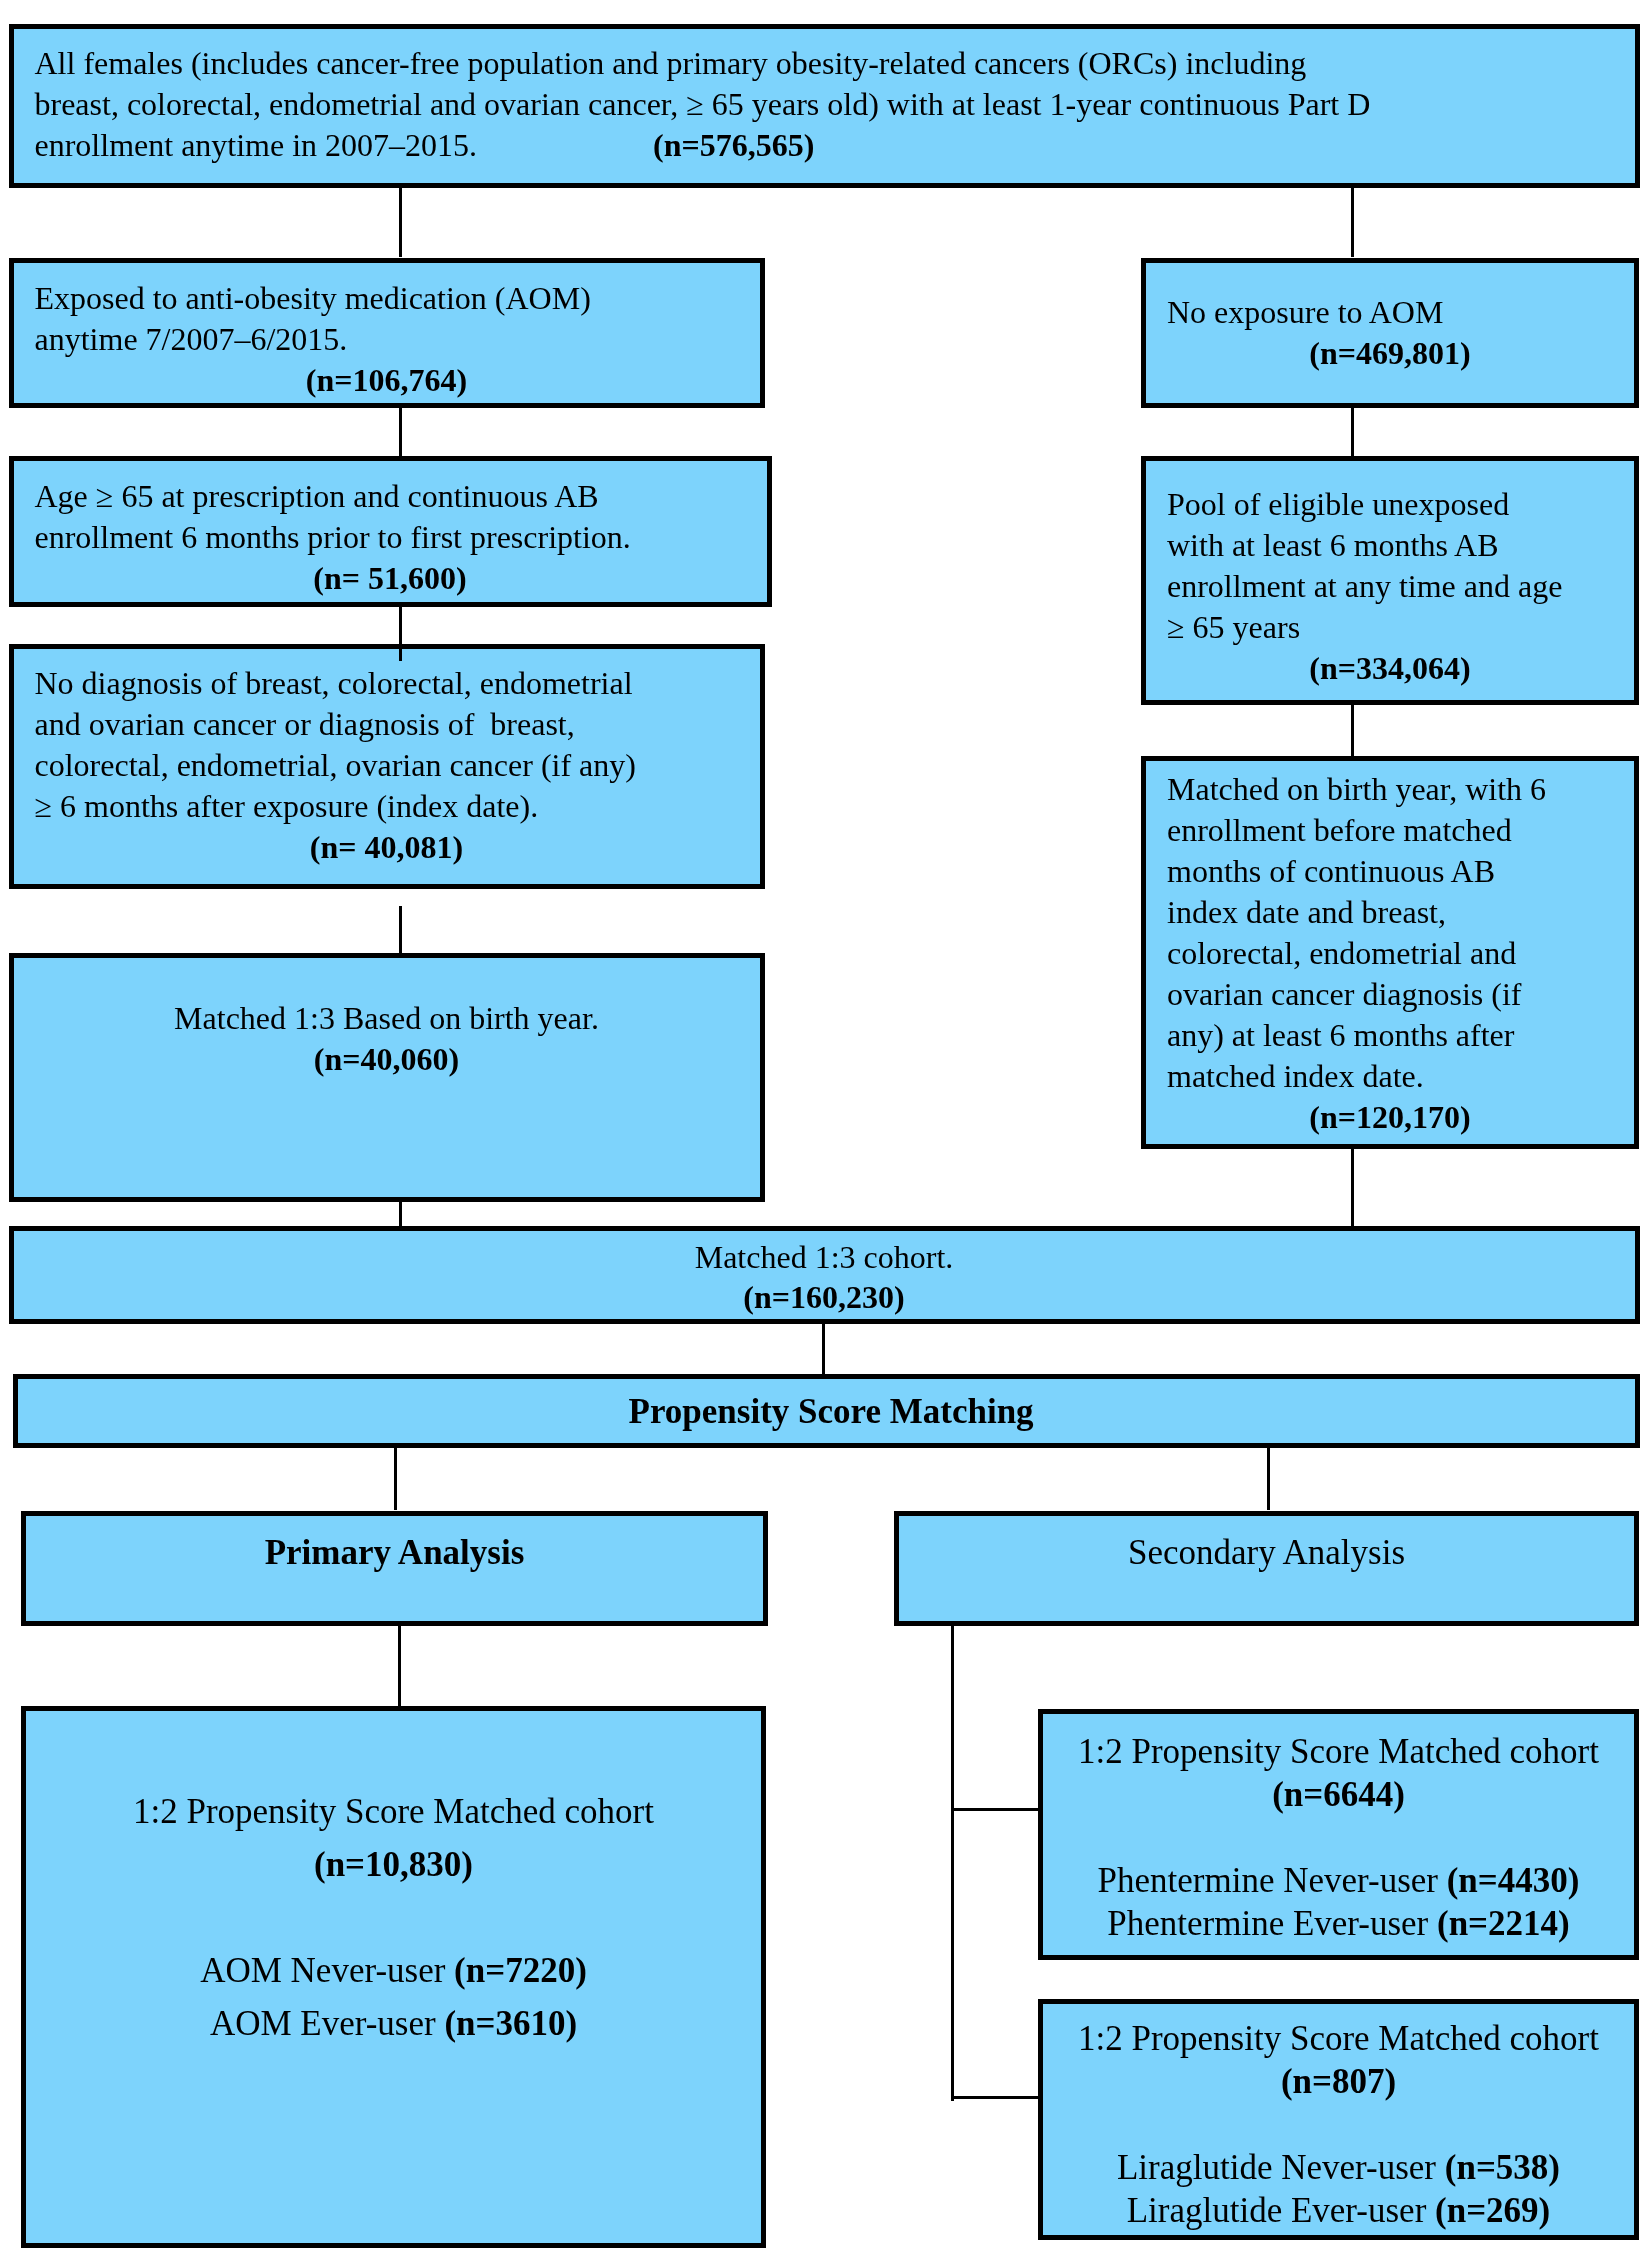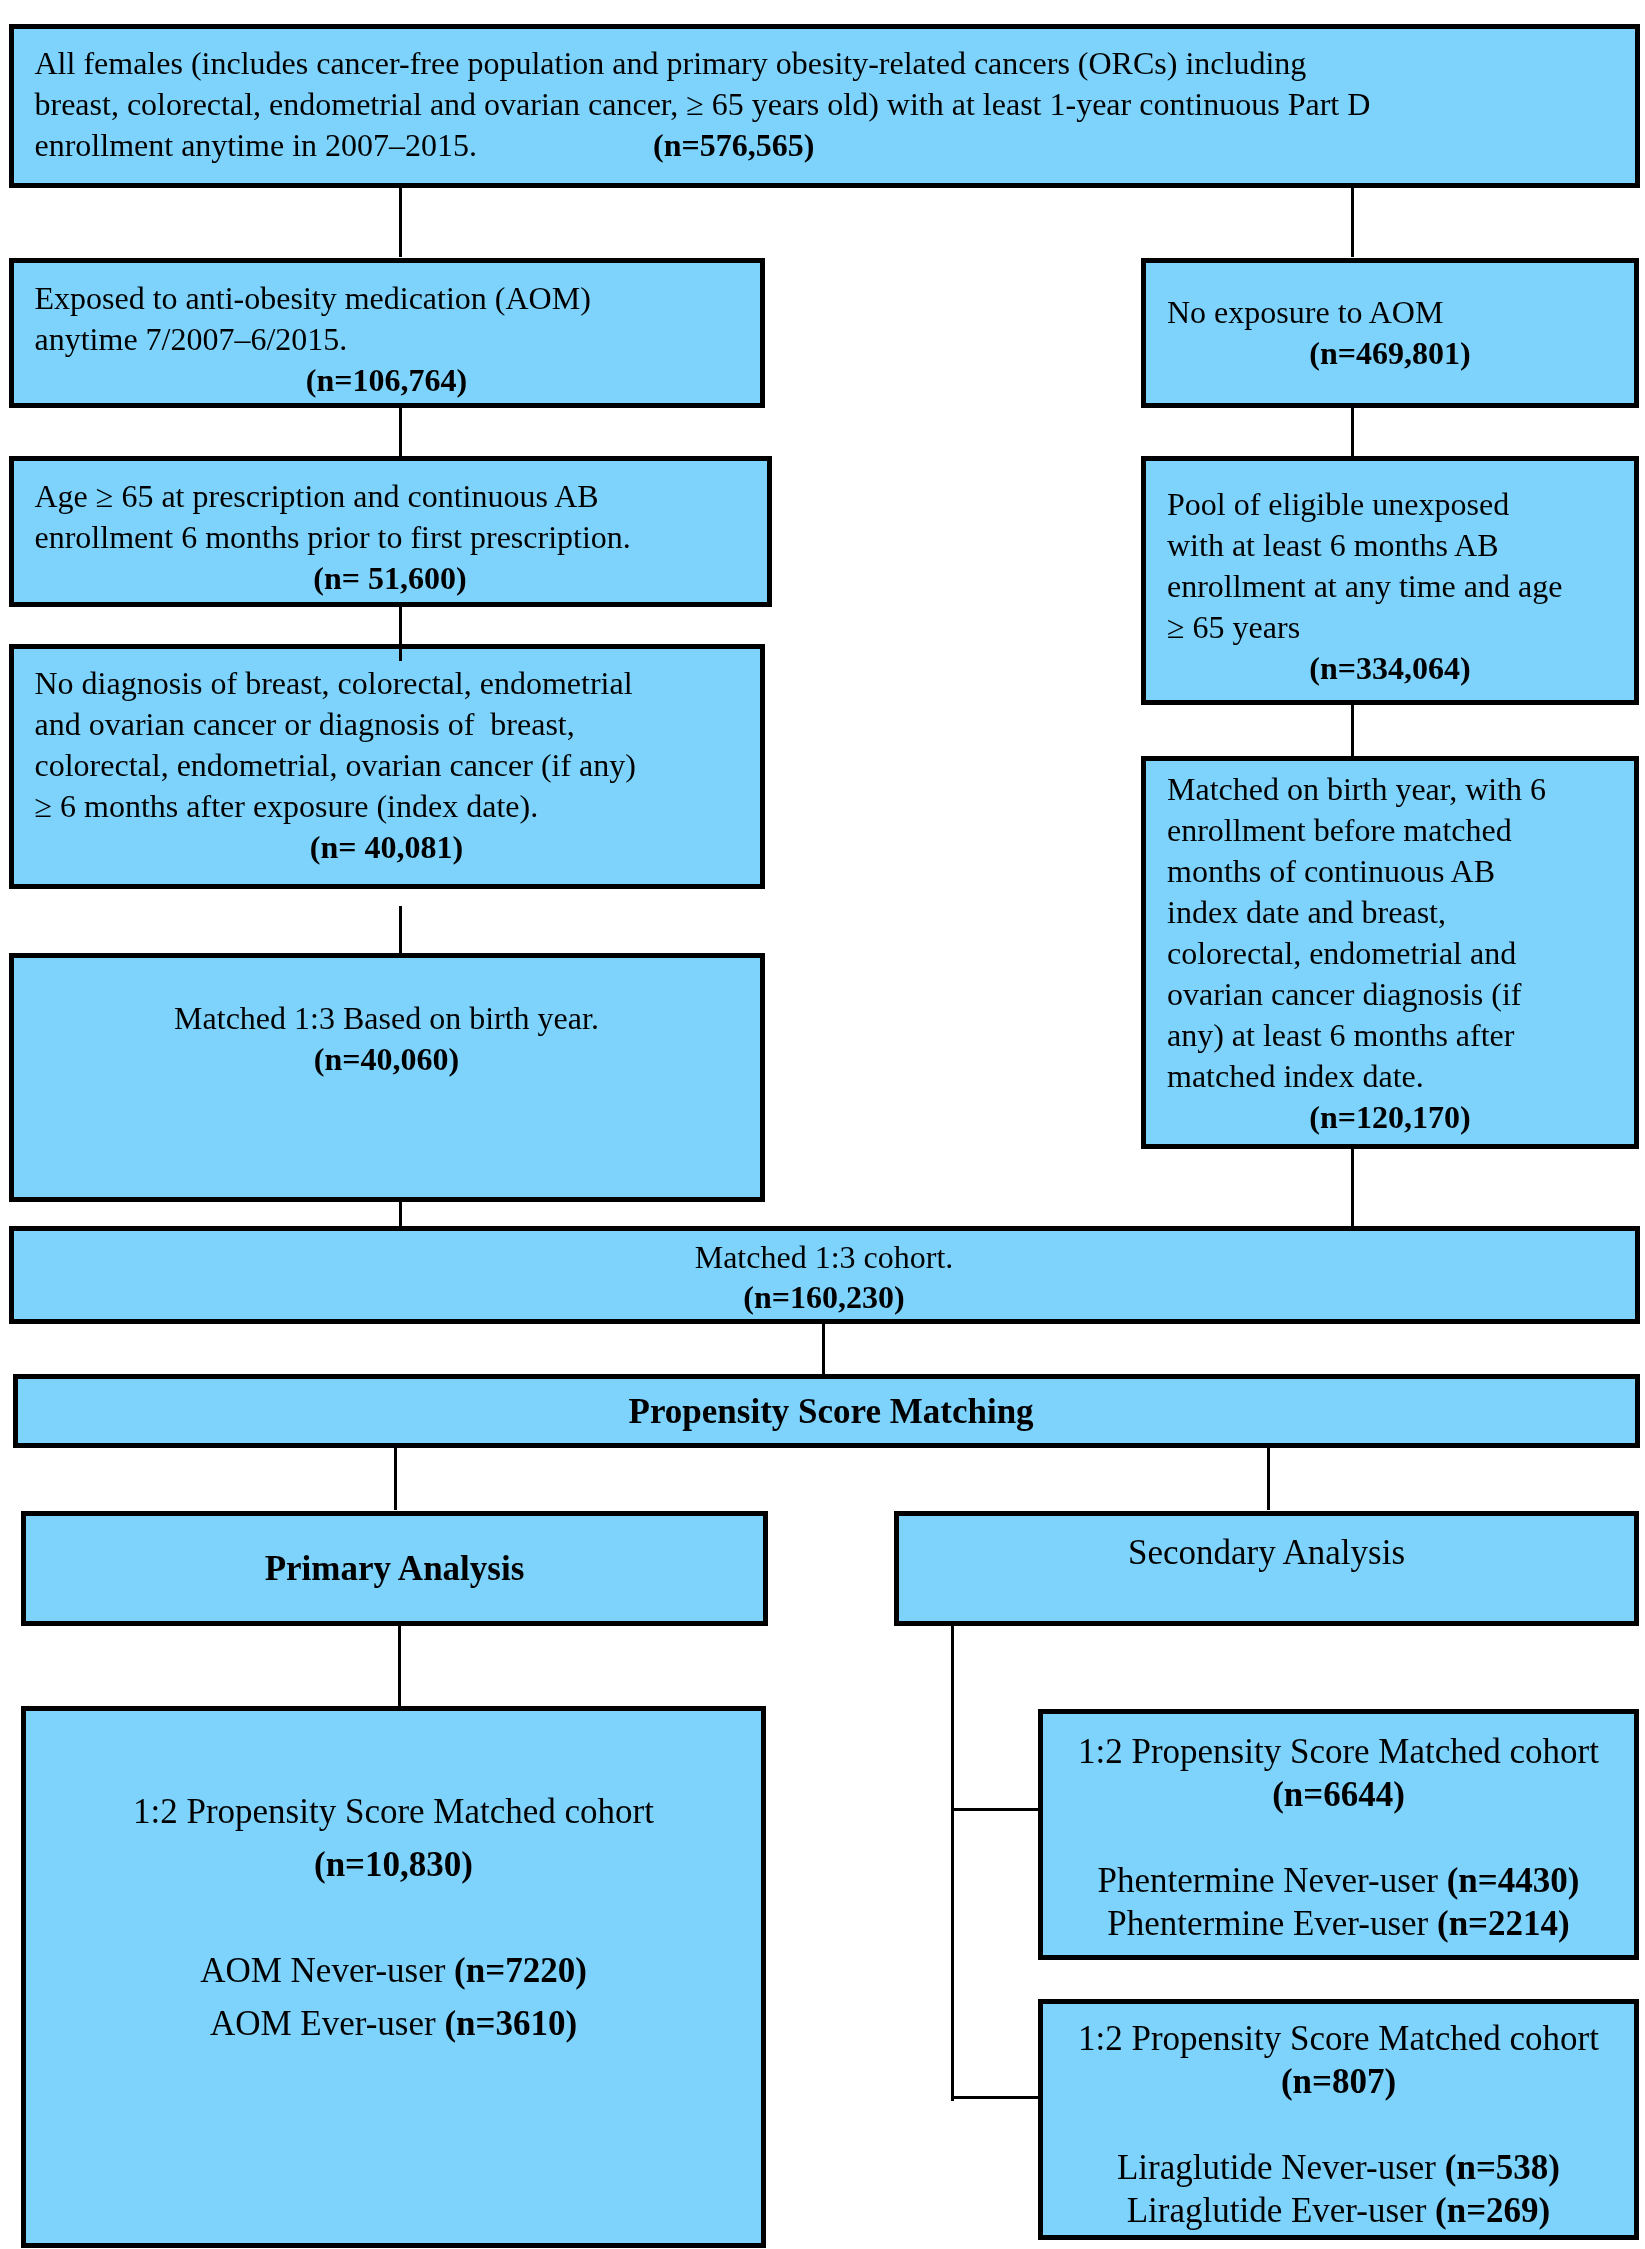--- a/index.html
+++ b/index.html
@@ -33,21 +33,21 @@
   #box-top{left:8.5px;top:23.6px;width:1631px;height:164px;padding:14px 21px;}
   #box-exposed{left:8.5px;top:258px;width:756px;height:150px;padding:15px 21px;}
   #box-no-exposure{left:1141px;top:258px;width:498px;height:150px;padding:29px 21px;}
   #box-age{left:8.5px;top:456px;width:763px;height:151px;padding:15px 21px;}
   #box-pool{left:1141px;top:456px;width:498px;height:249px;padding:22.6px 21px;}
   #box-no-diagnosis{left:8.5px;top:644px;width:756px;height:245px;padding:14px 21px;}
   #box-matched-birth-year{left:1141px;top:756px;width:498px;height:393px;padding:7.5px 21px;}
   #box-matched-13{left:8.5px;top:953px;width:756px;height:249px;padding:40px 21px;}
   #box-cohort{left:8.5px;top:1226px;width:1631px;height:98px;padding:6px 21px;line-height:40px;}
   #box-psm{left:12.6px;top:1374px;width:1627px;height:74px;display:flex;align-items:center;justify-content:center;font-weight:bold;font-size:35px;padding-left:10px;}
-  #box-primary{left:21px;top:1511px;width:747px;height:115px;padding-top:32px;text-align:center;font-weight:bold;font-size:35px;}
+  #box-primary{left:21px;top:1511px;width:747px;height:115px;padding-top:16px;text-align:center;font-weight:bold;font-size:35px;}
   #box-secondary{left:894px;top:1511px;width:745px;height:115px;padding-top:16px;text-align:center;font-weight:normal;font-size:35px;}
   #box-aom{left:21px;top:1706px;width:745px;height:542px;padding-top:74px;font-size:35px;line-height:53px;}
   #box-phentermine{left:1038px;top:1709px;width:601px;height:251px;padding-top:16px;font-size:35px;line-height:43px;}
   #box-liraglutide{left:1038px;top:1999px;width:601px;height:241px;padding-top:12.6px;font-size:35px;line-height:43px;}
 
   
   #c-top-left{left:399px;top:187px;height:70px;}
   #c-top-right{left:1351px;top:187px;height:70px;}
   #c-exposed-age{left:399px;top:407px;height:49px;}
   #c-noexp-pool{left:1351px;top:407px;height:49px;}

